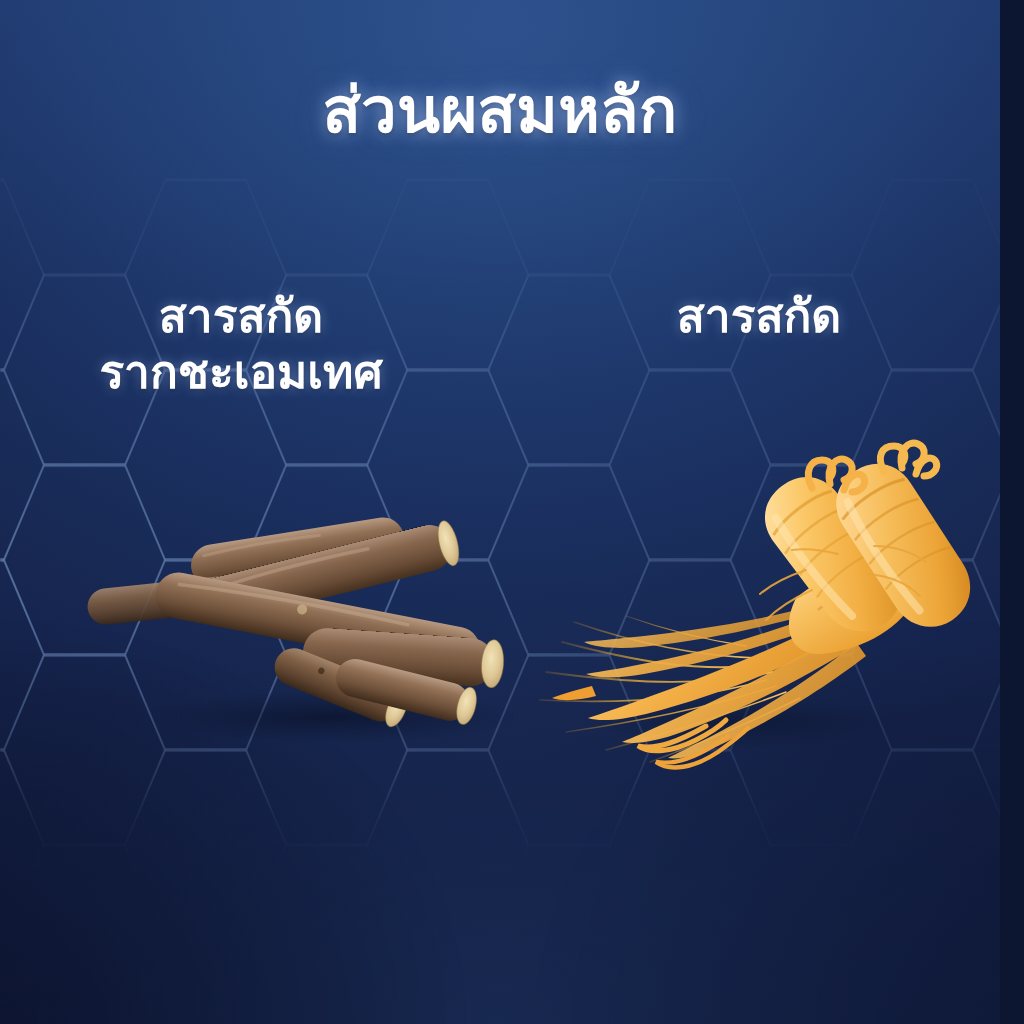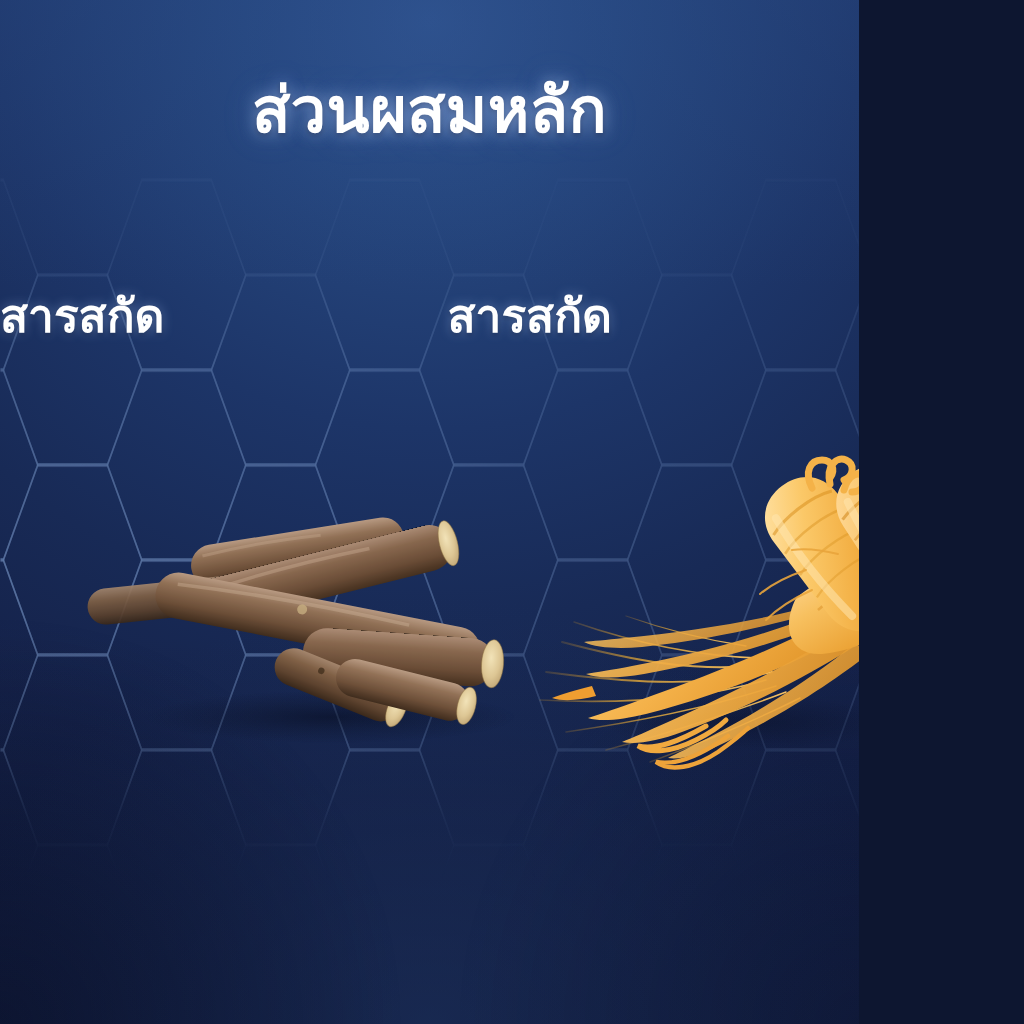--- a/index.html
+++ b/index.html
@@ -2,21 +2,21 @@
 <html><head>
 <meta charset="utf-8">
 <style>
   html, body {
     margin: 0;
     padding: 0;
     background: #0d1630;
   }
   #stage {
     position: relative;
-    width: 859px;
+    width: 1000px;
     height: 1024px;
     overflow: hidden;
     font-family: "DejaVu Sans", "Liberation Sans", sans-serif;
     background: #4d7c0f;
   }
 
   
   .bg-base {
     position: absolute;
     inset: 0;
@@ -64,21 +64,21 @@
       0 2px 5px rgba(8,14,34,0.45);
   }
 
   
   .columns {
     position: absolute;
     left: 0; right: 0;
     top: 288px;
     display: flex;
   }
-  .col { flex: 1 1 50%; }
+  .col { flex: 1 1 50%; text-align: center; }
   .col-left  { padding-right: 14px; }
   .col-right { padding-left: 22px; }
   .col-label {
     color: #ffffff;
     font-size: 46px;
     line-height: 1.22;
     font-weight: 700;
     text-shadow:
       0 0 12px rgba(175,204,255,0.42),
       0 2px 4px rgba(8,14,34,0.40);
@@ -188,20 +188,21 @@
   </div>
 
   <div class="bg-corner-dark"></div>
 
   <div class="title">ส่วนผสมหลัก</div>
 
   <div class="columns">
     <div class="col col-left">
       <div class="col-label">
         <span class="ln">สารสกัด</span>
+        <span class="ln">รากชะเอมเทศ</span>
       </div>
     </div>
     <div class="col col-right">
       <div class="col-label">
         <span class="ln">สารสกัด</span>
       </div>
     </div>
   </div>
 
   <div class="art" id="licorice">

